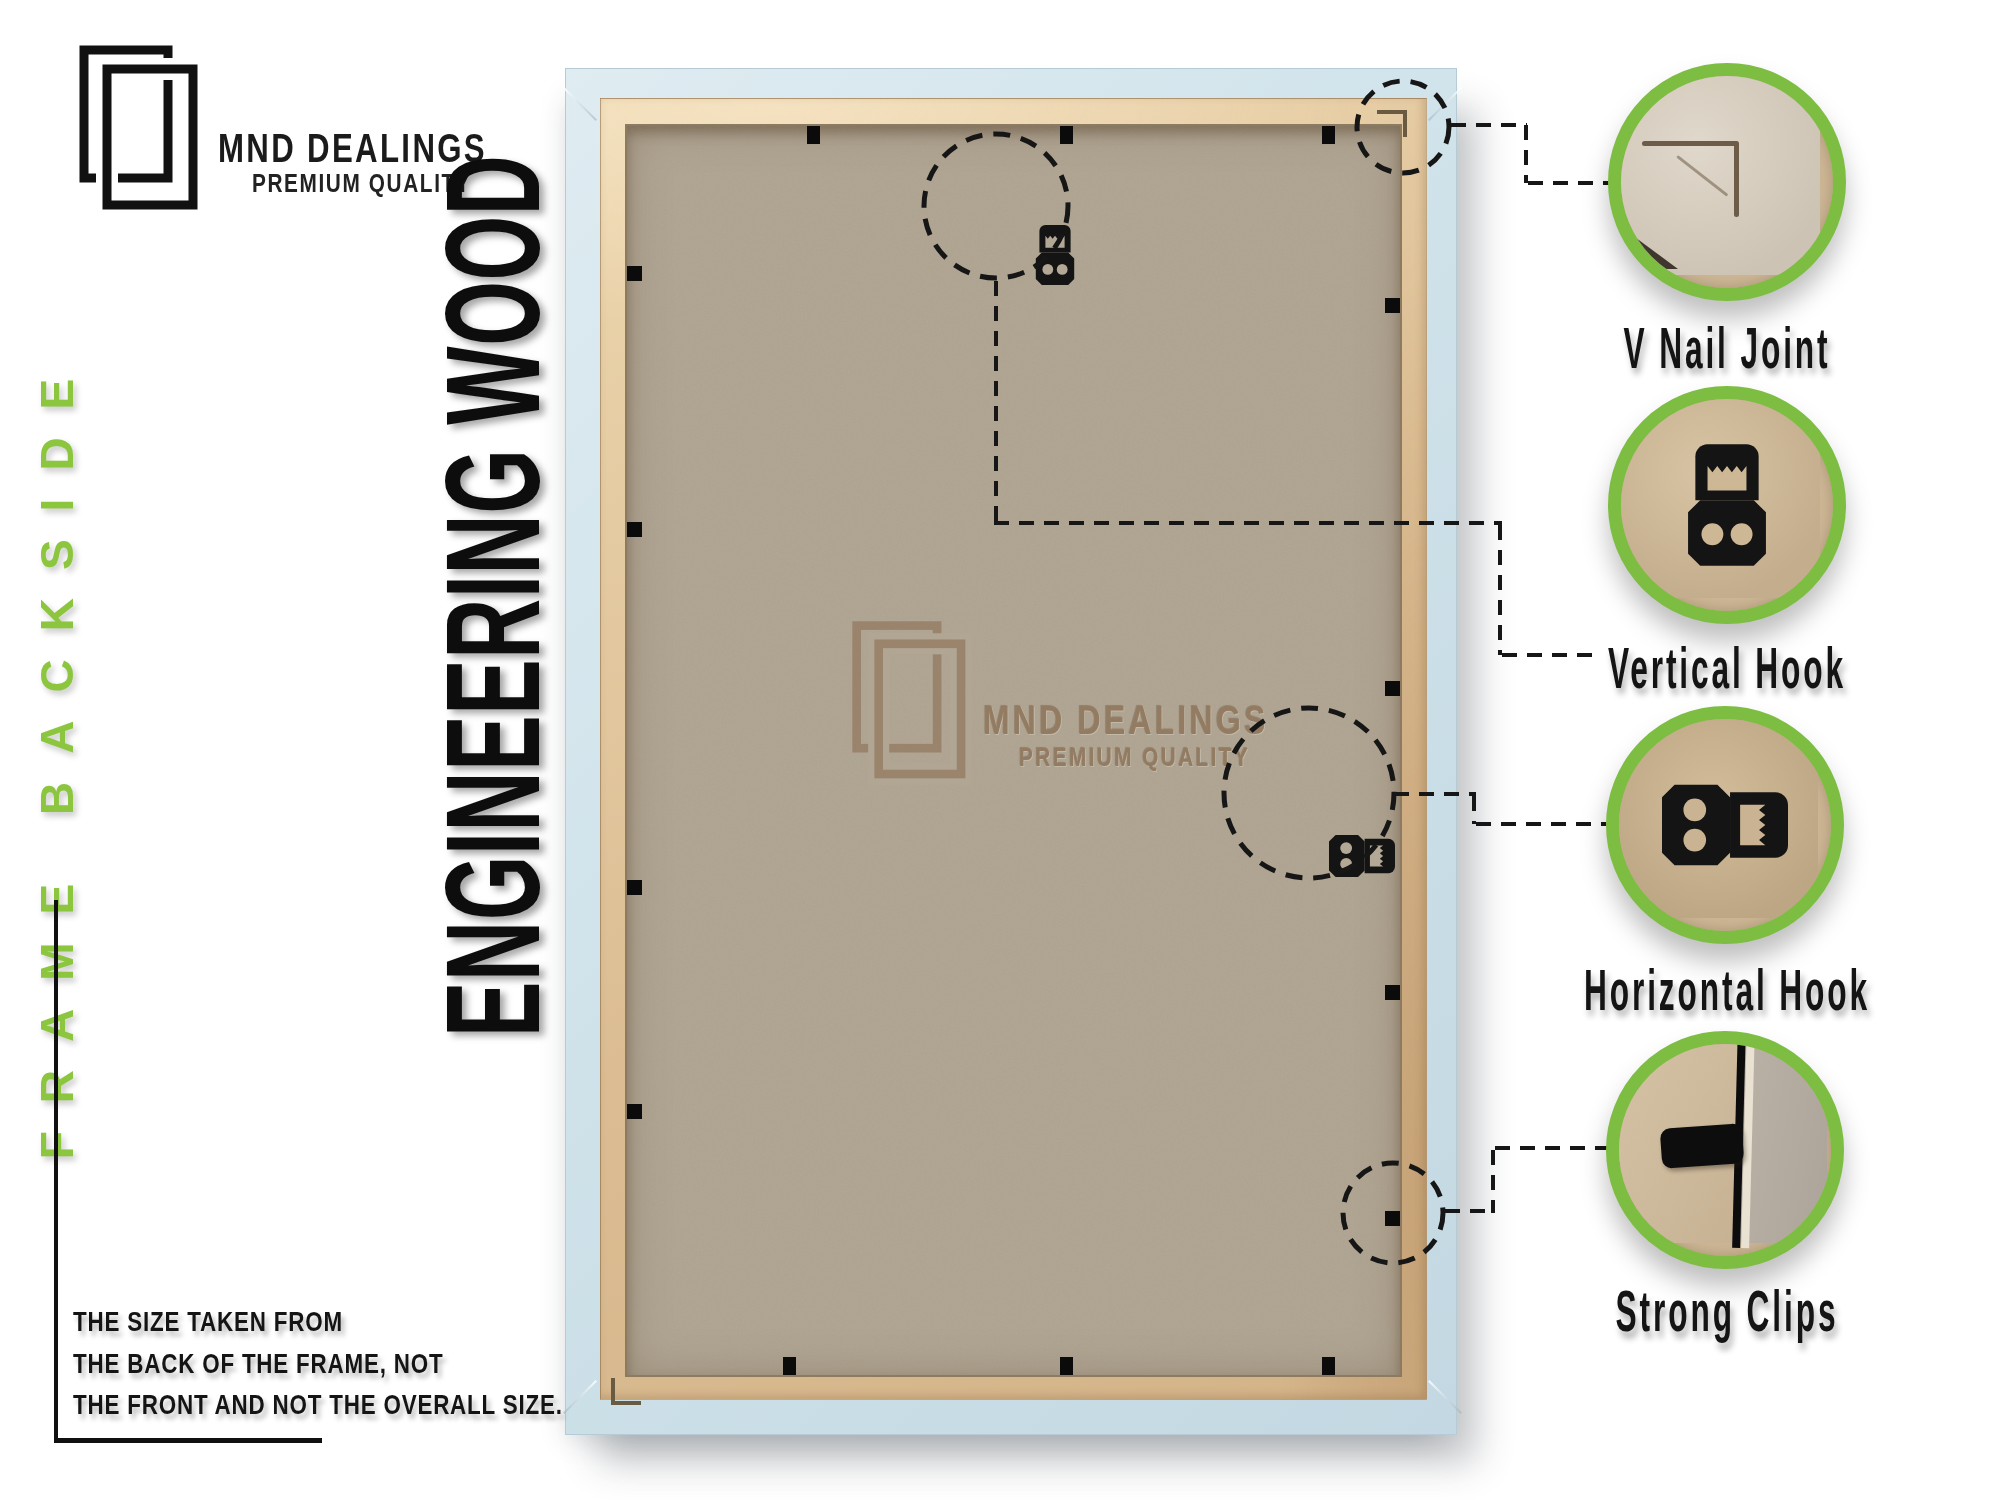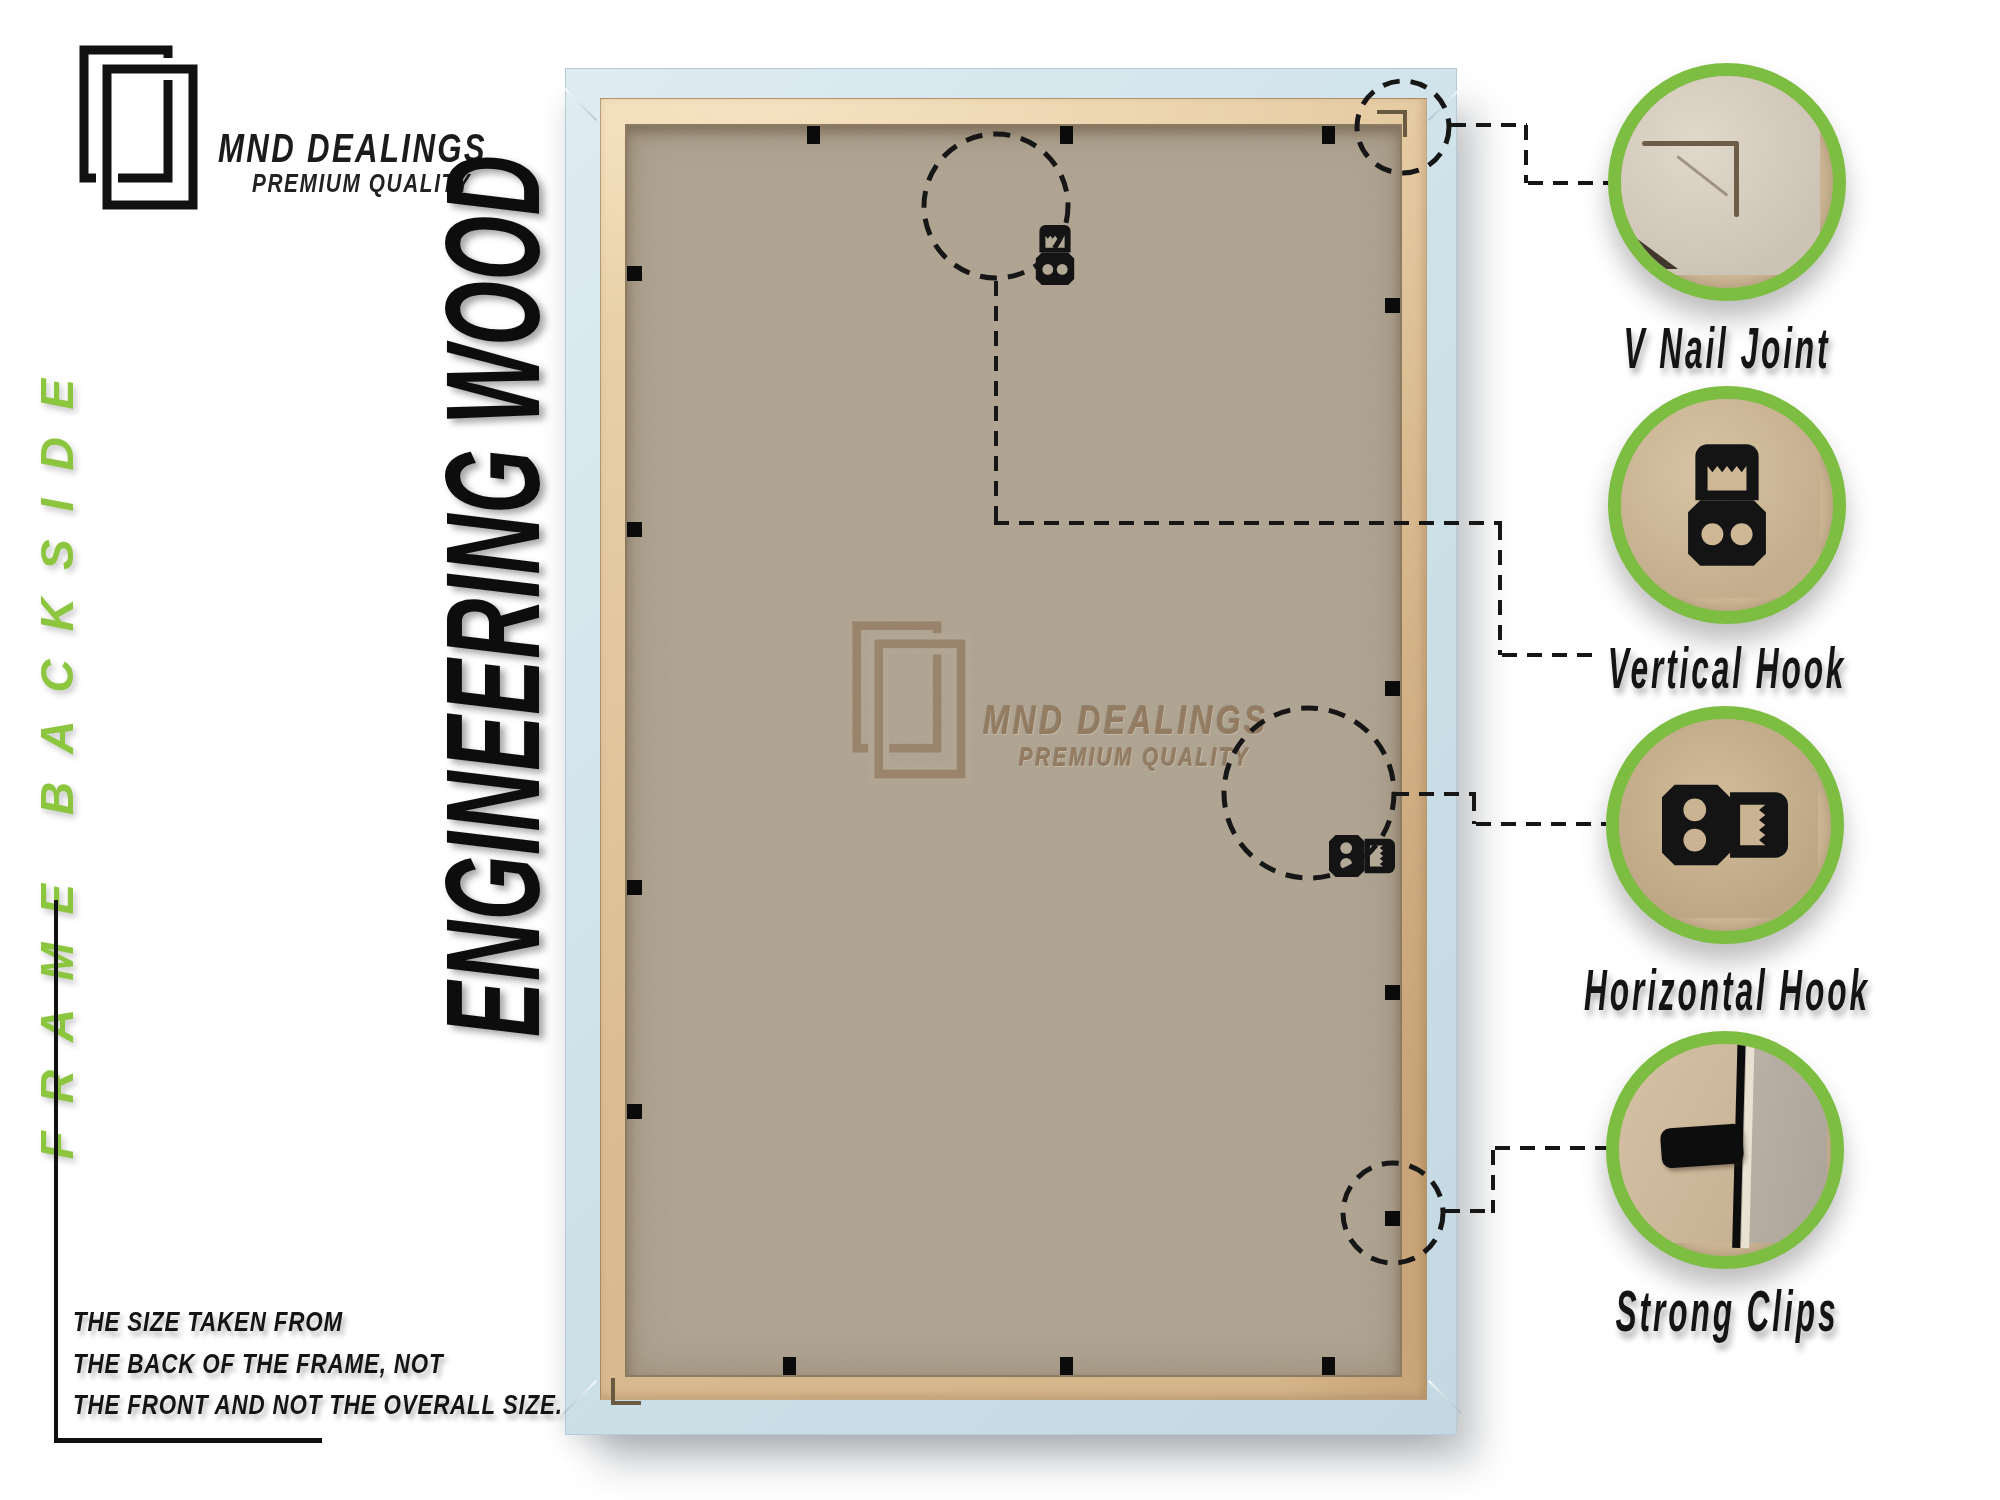--- a/index.html
+++ b/index.html
@@ -1,17 +1,17 @@
 <!DOCTYPE html>
 <html><head>
 <meta charset="utf-8">
 <style>
   html,body{margin:0;padding:0;background:#fff;}
   .stage{position:relative;width:2000px;height:1500px;background:#fff;overflow:hidden;
-         font-family:"Liberation Sans", sans-serif;font-style:italic;}
+         font-family:"Liberation Sans", sans-serif;}
   .abs{position:absolute;}
 
   
   .brand-name{left:218px;top:126px;font-size:40px;font-weight:700;letter-spacing:3px;color:#1b1b1b;
               transform:scaleX(.78);transform-origin:left top;white-space:nowrap;}
   .brand-tag{left:252px;top:168px;font-size:26px;font-weight:700;letter-spacing:2px;color:#222;
              transform:scaleX(.8);transform-origin:left top;white-space:nowrap;}
 
   
   .side-banner{left:-383px;top:723px;width:880px;height:64px;line-height:64px;text-align:center;

